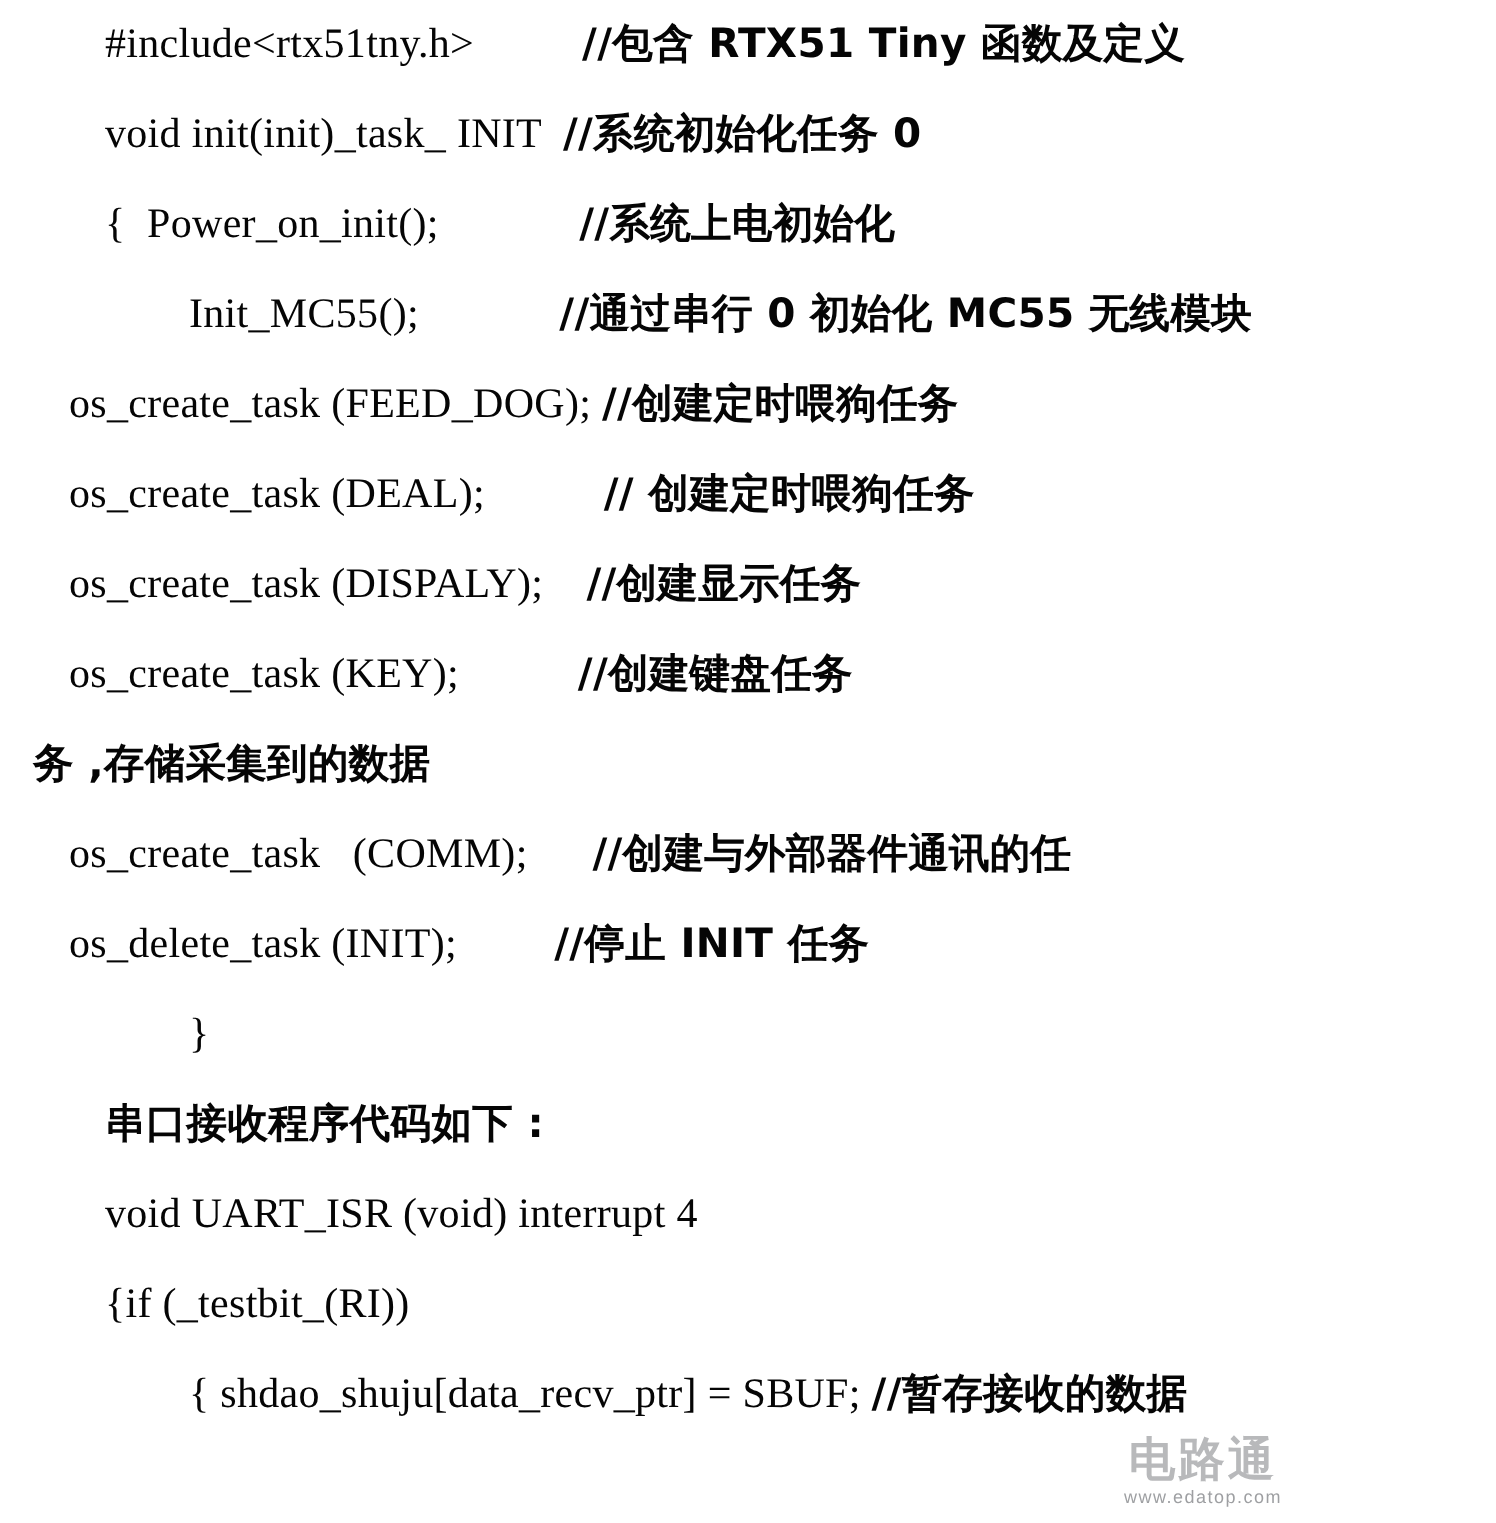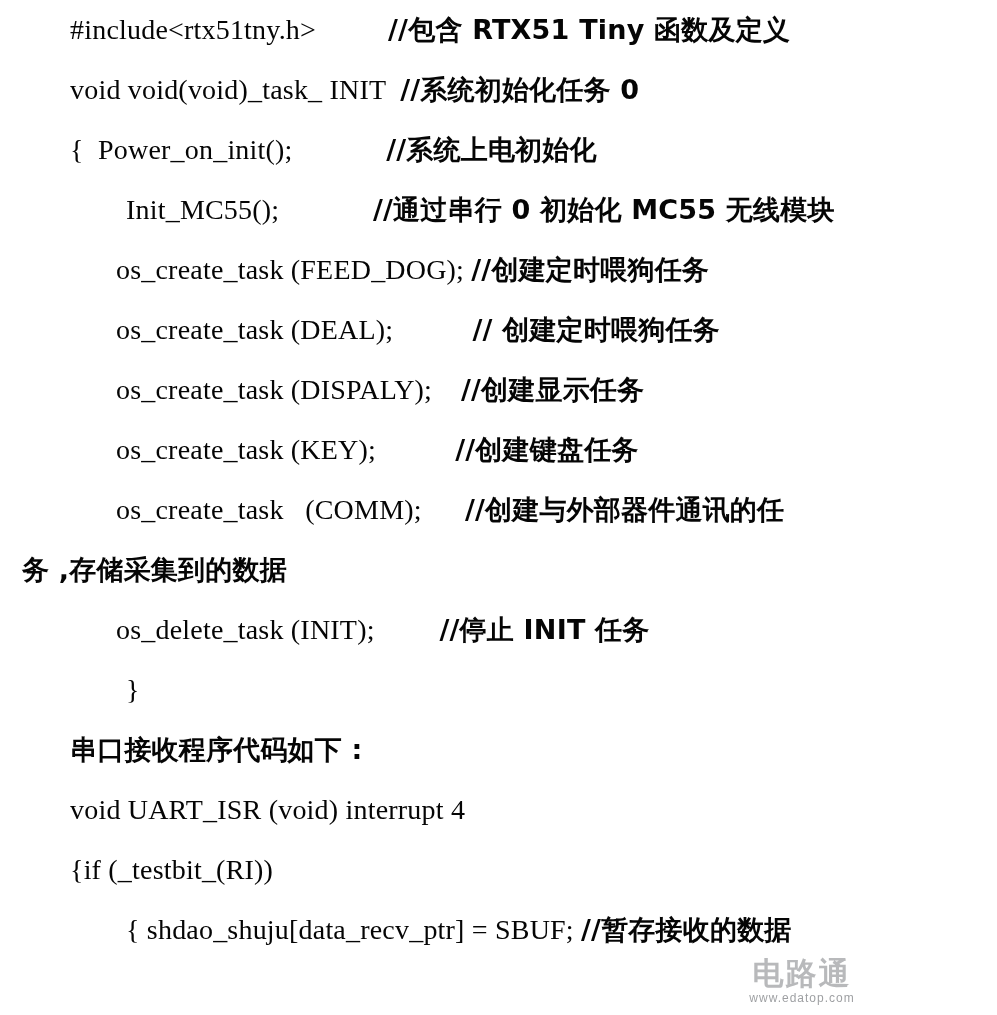--- a/index.html
+++ b/index.html
@@ -34,21 +34,21 @@
     font-family: "Liberation Serif", serif;
   }
   .code-line .seg-cmt {
     font-family: "DejaVu Sans", sans-serif;
     font-size: 27px;
     font-weight: 600;
   }
   .indent-0 { padding-left: 22px; }
   .indent-1 { padding-left: 70px; }
   .indent-2 { padding-left: 88px; margin-left: 38px; }
-  .indent-3 { padding-left: 116px; }
+  .indent-3 { padding-left: 46px; }
   .watermark {
     position: absolute;
     right: 8px;
     bottom: 2px;
     width: 230px;
     height: 56px;
     text-align: center;
     pointer-events: none;
   }
   .watermark .wm-big {
@@ -71,29 +71,29 @@
     display: block;
   }
 </style>
 </head>
 <body>
 
 <div id="page">
 
   <div id="code-block">
       <div class="code-line indent-1"><span class="seg-code">#include&lt;rtx51tny.h&gt;</span><span class="seg-gap">          </span><span class="seg-cmt">//包含 RTX51 Tiny 函数及定义</span></div>
-      <div class="code-line indent-1"><span class="seg-code">void void(void)_task_ INIT</span><span class="seg-gap">  </span><span class="seg-cmt">//系统初始化任务 0</span></div>
+      <div class="code-line indent-1"><span class="seg-code">void init(init)_task_ INIT</span><span class="seg-gap">  </span><span class="seg-cmt">//系统初始化任务 0</span></div>
       <div class="code-line indent-1"><span class="seg-code">{  Power_on_init();</span><span class="seg-gap">             </span><span class="seg-cmt">//系统上电初始化</span></div>
       <div class="code-line indent-2"><span class="seg-code">Init_MC55();</span><span class="seg-gap">             </span><span class="seg-cmt">//通过串行 0 初始化 MC55 无线模块</span></div>
       <div class="code-line indent-3"><span class="seg-code">os_create_task (FEED_DOG);</span><span class="seg-gap"> </span><span class="seg-cmt">//创建定时喂狗任务</span></div>
       <div class="code-line indent-3"><span class="seg-code">os_create_task (DEAL);</span><span class="seg-gap">           </span><span class="seg-cmt">// 创建定时喂狗任务</span></div>
       <div class="code-line indent-3"><span class="seg-code">os_create_task (DISPALY);</span><span class="seg-gap">    </span><span class="seg-cmt">//创建显示任务</span></div>
       <div class="code-line indent-3"><span class="seg-code">os_create_task (KEY);</span><span class="seg-gap">           </span><span class="seg-cmt">//创建键盘任务</span></div>
+      <div class="code-line indent-0"><span class="seg-code"></span><span class="seg-gap"></span><span class="seg-cmt">务 ,存储采集到的数据</span></div>
       <div class="code-line indent-3"><span class="seg-code">os_create_task   (COMM);</span><span class="seg-gap">      </span><span class="seg-cmt">//创建与外部器件通讯的任</span></div>
-      <div class="code-line indent-0"><span class="seg-code"></span><span class="seg-gap"></span><span class="seg-cmt">务 ,存储采集到的数据</span></div>
       <div class="code-line indent-3"><span class="seg-code">os_delete_task (INIT);</span><span class="seg-gap">         </span><span class="seg-cmt">//停止 INIT 任务</span></div>
       <div class="code-line indent-2"><span class="seg-code">}</span><span class="seg-gap"></span><span class="seg-cmt"></span></div>
       <div class="code-line indent-1"><span class="seg-code"></span><span class="seg-gap"></span><span class="seg-cmt">串口接收程序代码如下 :</span></div>
       <div class="code-line indent-1"><span class="seg-code">void UART_ISR (void) interrupt 4</span><span class="seg-gap"></span><span class="seg-cmt"></span></div>
       <div class="code-line indent-1"><span class="seg-code">{if (_testbit_(RI))</span><span class="seg-gap"></span><span class="seg-cmt"></span></div>
       <div class="code-line indent-2"><span class="seg-code">{ shdao_shuju[data_recv_ptr] = SBUF;</span><span class="seg-gap"> </span><span class="seg-cmt">//暂存接收的数据</span></div>
     </div>
 
   <div class="watermark">
     <span class="wm-big">电路通</span>

